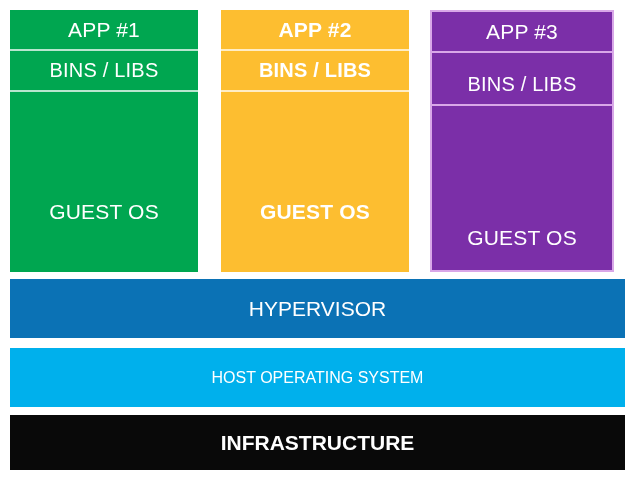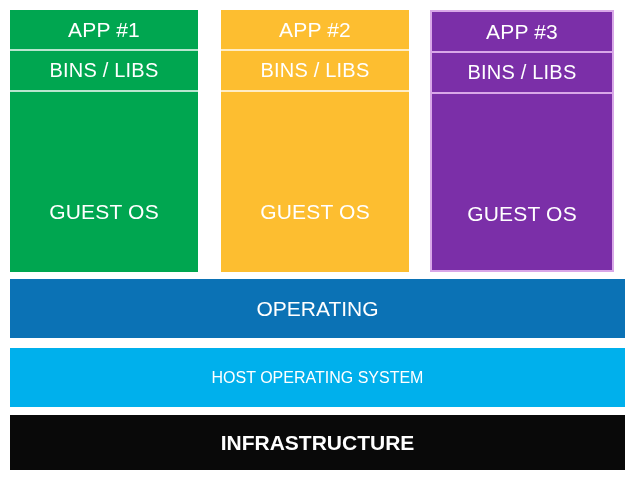--- a/index.html
+++ b/index.html
@@ -28,23 +28,23 @@
   .vm-column {
     position: absolute;
     top: 10px;
     height: 262px;
     display: flex;
     flex-direction: column;
     box-sizing: border-box;
   }
 
   .vm-column.green  { left: 10px;  width: 188px; background: #00A650; }
-  .vm-column.orange { left: 221px; width: 188px; background: #FDBE30; }
+  .vm-column.orange { left: 221px; width: 188px; background: #FDBE30; font-weight: bold; }
   .vm-column.purple { left: 430px; width: 184px; background: #7B2FA8;
-                      border: 2px solid #D9A7E8; }
+                      border: 2px solid #D9A7E8; gap: 12px; }
 
   .cell {
     display: flex;
     align-items: center;
     justify-content: center;
     color: #ffffff;
     letter-spacing: 0.2px;
     box-sizing: border-box;
     text-align: center;
   }
@@ -122,17 +122,17 @@
     <div class="cell cell-bins">BINS / LIBS</div>
     <div class="cell cell-guest">GUEST OS</div>
   </div>
 
   <div class="vm-column purple">
     <div class="cell cell-app">APP #3</div>
     <div class="cell cell-bins">BINS / LIBS</div>
     <div class="cell cell-guest">GUEST OS</div>
   </div>
 
-  <div class="layer-bar layer-hypervisor">OPERATING</div>
+  <div class="layer-bar layer-hypervisor">HYPERVISOR</div>
   <div class="layer-bar layer-hostos">HOST OPERATING SYSTEM</div>
   <div class="layer-bar layer-infrastructure">INFRASTRUCTURE</div>
 
 </div>
 
 </body></html>

